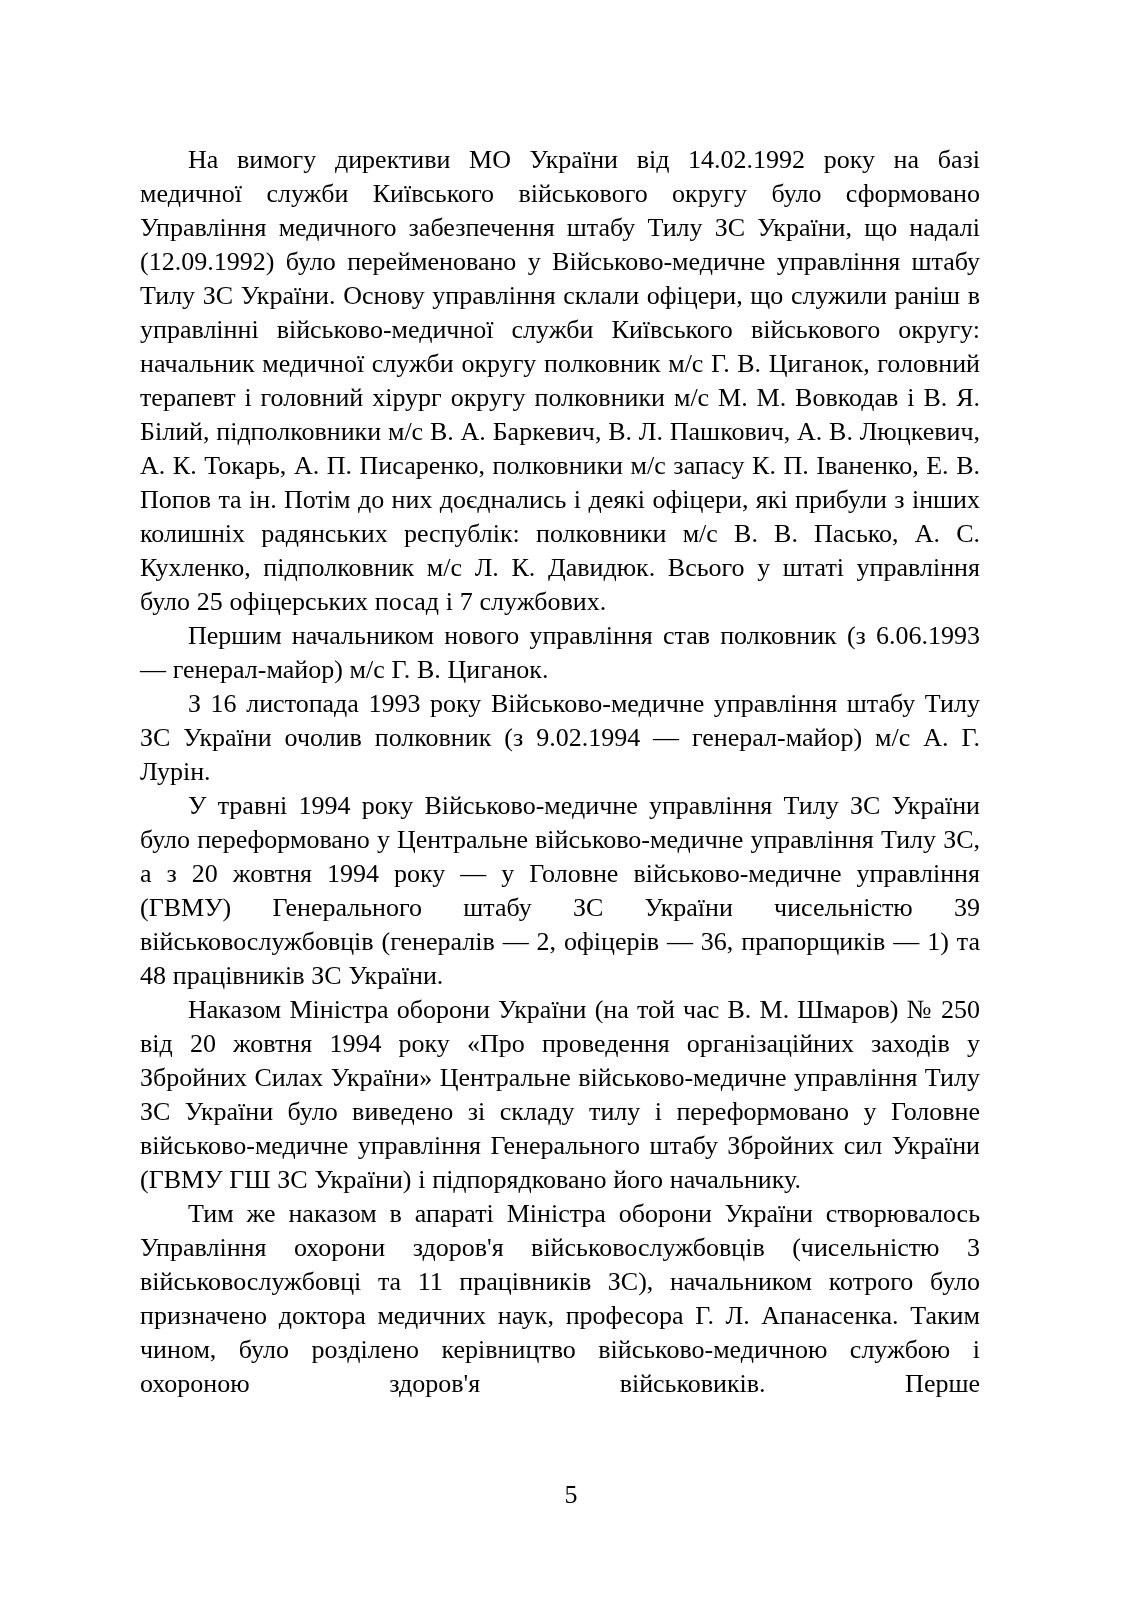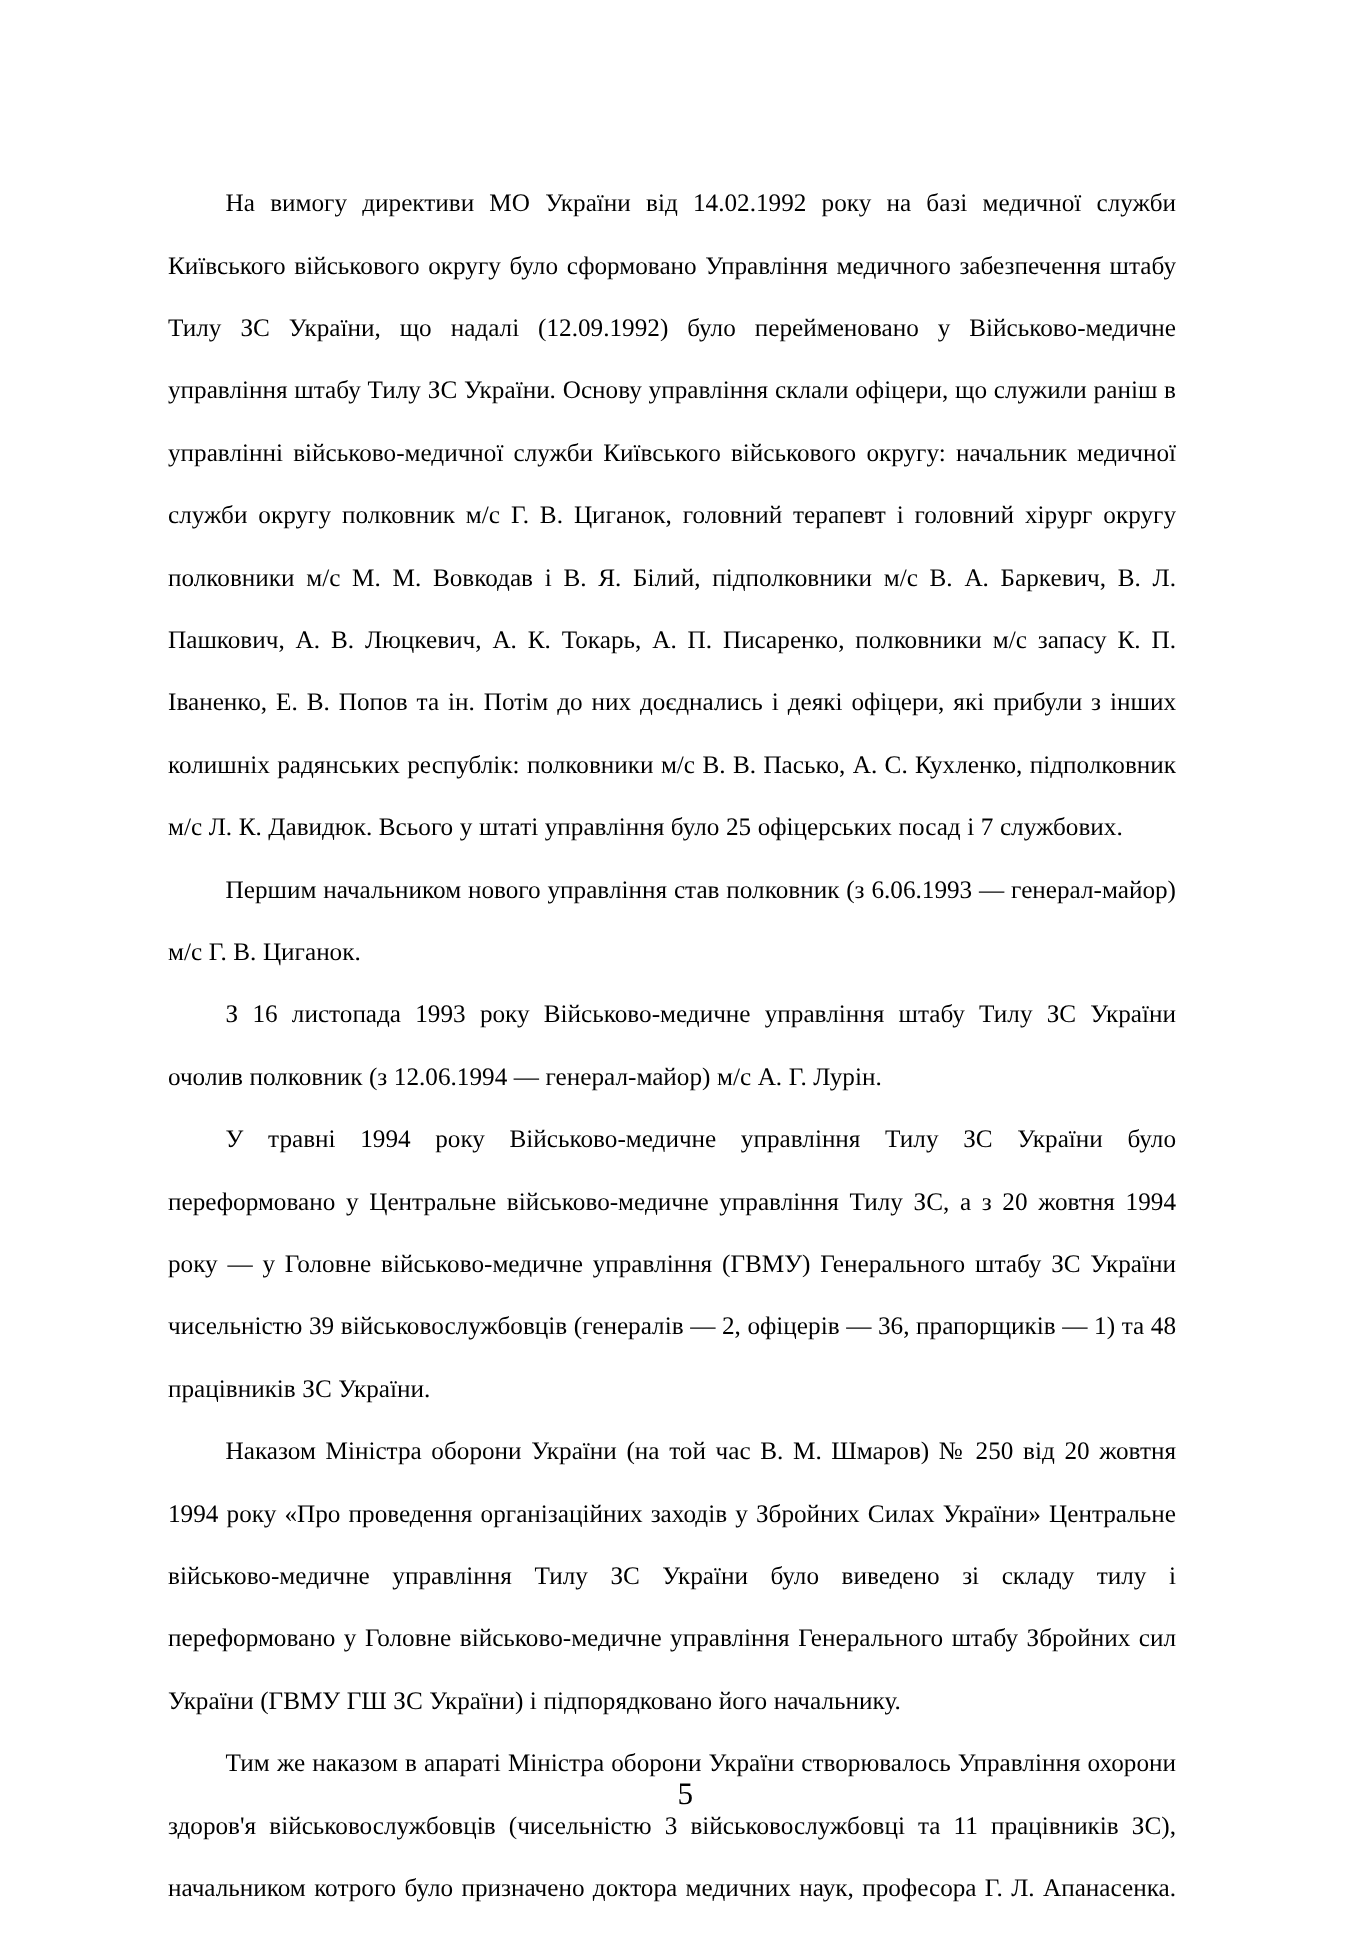--- a/index.html
+++ b/index.html
@@ -25,22 +25,22 @@
     position: absolute;
     left: 140px;
     top: 143px;
     width: 840px;
   }
   .para {
     margin: 0;
     text-align: justify;
     text-align-last: left;
     text-justify: inter-word;
-    font-size: 21px;
-    line-height: 52px;
+    font-size: 26px;
+    line-height: 34px;
     text-indent: 48px;
     hyphens: none;
     word-spacing: 0.01em;
   }
   
   .para.continues {
     text-align-last: justify;
   }
   .page-number {
     position: absolute;
@@ -54,21 +54,21 @@
   }
 </style>
 </head>
 <body>
 
 <div class="page">
 
   <div class="text-block">
     <p class="para">На вимогу директиви МО України від 14.02.1992 року на базі медичної служби Київського військового округу було сформовано Управління медичного забезпечення штабу Тилу ЗС України, що надалі (12.09.1992) було перейменовано у Військово-медичне управління штабу Тилу ЗС України. Основу управління склали офіцери, що служили раніш в управлінні військово-медичної служби Київського військового округу: начальник медичної служби округу полковник м/с Г. В. Циганок, головний терапевт і головний хірург округу полковники м/с М. М. Вовкодав і В. Я. Білий, підполковники м/с В. А. Баркевич, В. Л. Пашкович, А. В. Люцкевич, А. К. Токарь, А. П. Писаренко, полковники м/с запасу К. П. Іваненко, Е. В. Попов та ін. Потім до них доєднались і деякі офіцери, які прибули з інших колишніх радянських республік: полковники м/с В. В. Пасько, А. С. Кухленко, підполковник м/с Л. К. Давидюк. Всього у штаті управління було 25 офіцерських посад і 7 службових.</p>
     <p class="para">Першим начальником нового управління став полковник (з 6.06.1993 — генерал-майор) м/с Г. В. Циганок.</p>
-    <p class="para">З 16 листопада 1993 року Військово-медичне управління штабу Тилу ЗС України очолив полковник (з 12.06.1994 — генерал-майор) м/с А. Г. Лурін.</p>
+    <p class="para">З 16 листопада 1993 року Військово-медичне управління штабу Тилу ЗС України очолив полковник (з 9.02.1994 — генерал-майор) м/с А. Г. Лурін.</p>
     <p class="para">У травні 1994 року Військово-медичне управління Тилу ЗС України було переформовано у Центральне військово-медичне управління Тилу ЗС, а з 20 жовтня 1994 року — у Головне військово-медичне управління (ГВМУ) Генерального штабу ЗС України чисельністю 39 військовослужбовців (генералів — 2, офіцерів — 36, прапорщиків — 1) та 48 працівників ЗС України.</p>
     <p class="para">Наказом Міністра оборони України (на той час В. М. Шмаров) № 250 від 20 жовтня 1994 року «Про проведення організаційних заходів у Збройних Силах України» Центральне військово-медичне управління Тилу ЗС України було виведено зі складу тилу і переформовано у Головне військово-медичне управління Генерального штабу Збройних сил України (ГВМУ ГШ ЗС України) і підпорядковано його начальнику.</p>
     <p class="para continues">Тим же наказом в апараті Міністра оборони України створювалось Управління охорони здоров'я військовослужбовців (чисельністю 3 військовослужбовці та 11 працівників ЗС), начальником котрого було призначено доктора медичних наук, професора Г. Л. Апанасенка. Таким чином, було розділено керівництво військово-медичною службою і охороною здоров'я військовиків. Перше</p>
   </div>
 
   <div class="page-number">5</div>
 
 </div>
 
 </body></html>

